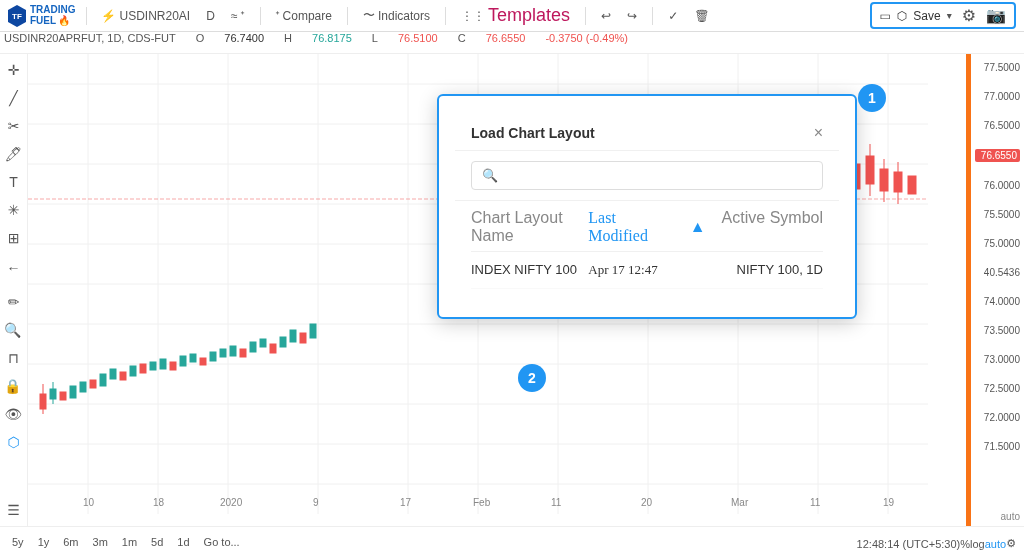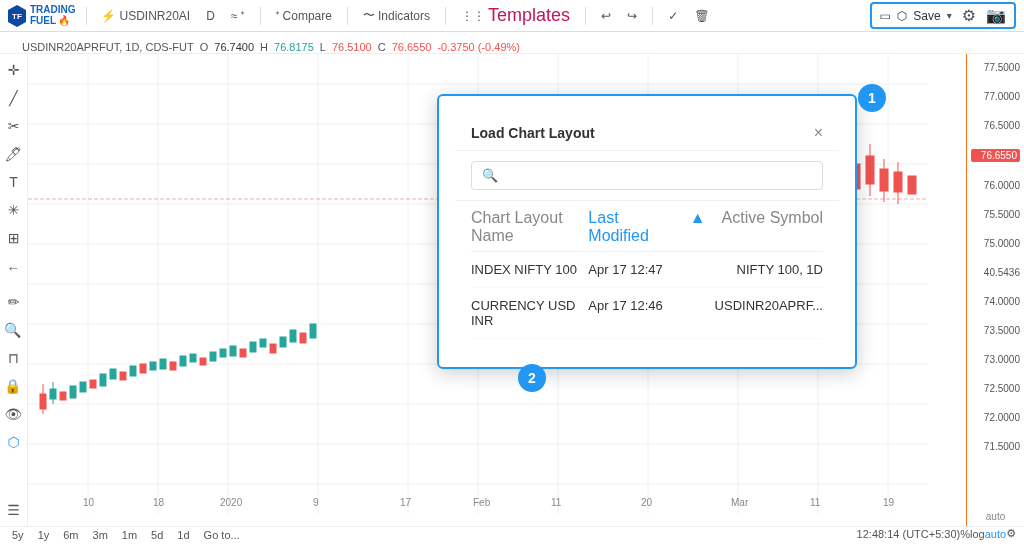--- a/index.html
+++ b/index.html
@@ -21,23 +21,23 @@
       margin-left: auto; display: flex; align-items: center; gap: 6px;
       border: 2px solid #2196f3; border-radius: 4px; padding: 2px 8px;
       background: #fff;
     }
     .save-btn { background: none; border: none; cursor: pointer; font-size: 12px; color: #333; }
     .save-dropdown { background: none; border: none; cursor: pointer; font-size: 10px; color: #555; }
     .gear-btn, .camera-btn { background: none; border: none; cursor: pointer; font-size: 16px; color: #555; margin-left: 4px; }
 
     
     #subheader {
-      display: flex; align-items: flex-end; height: 22px;
+      display: flex; align-items: flex-start; height: 22px;
       background: #ffffff; border-bottom: 1px solid #eee;
-      padding: 0 22px; gap: 6px; font-size: 11px; color: #333;
+      padding: 0 4px; gap: 20px; font-size: 11px; color: #333;
     }
     .ohlc-label { color: #555; }
     .ohlc-open { color: #333; }
     .ohlc-high { color: #26a69a; }
     .ohlc-low { color: #ef5350; }
     .ohlc-close { color: #ef5350; }
     .ohlc-change { color: #ef5350; }
 
     
     #main-area {
@@ -53,31 +53,31 @@
     }
     .side-btn { background: none; border: none; cursor: pointer; color: #555; font-size: 14px; padding: 4px; width: 24px; height: 24px; display: flex; align-items: center; justify-content: center; }
 
     
     #chart-area {
       flex: 1; position: relative; overflow: hidden; background: #fff;
     }
 
     
     #price-axis {
-      width: 58px; background: #fff; border-left: 1px solid #f97316;
-      display: flex; flex-direction: column; align-items: center;
+      width: 58px; background: #fff; border-left: 5px solid #f97316;
+      display: flex; flex-direction: column; align-items: flex-end;
       padding: 4px 4px; font-size: 10px; color: #555; gap: 18px; padding-top: 8px;
     }
     .price-label { text-align: right; width: 100%; }
     .price-label.active { background: #ef5350; color: #fff; padding: 1px 3px; border-radius: 2px; }
 
     
     #bottom-bar {
       height: 24px; background: #fff; border-top: 1px solid #eee;
-      display: flex; align-items: flex-start; padding: 0 8px; font-size: 11px; color: #555;
+      display: flex; align-items: flex-end; padding: 0 8px; font-size: 11px; color: #555;
       gap: 6px;
     }
     .timeframe-btn { background: none; border: none; cursor: pointer; font-size: 11px; color: #555; padding: 2px 4px; }
     .bottom-right { margin-left: auto; display: flex; align-items: center; gap: 0; font-size: 11px; color: #555; }
     .bottom-scale-btn { background: none; border: none; cursor: pointer; font-size: 11px; color: #555; }
     .bottom-auto { color: #2196f3; background: none; border: none; cursor: pointer; font-size: 11px; }
 
     
     #chart-svg { position: absolute; top: 0; left: 0; width: 100%; height: 100%; }
 
@@ -111,21 +111,21 @@
     .search-input {
       border: none; outline: none; font-size: 13px; color: #333; width: 100%;
       background: transparent;
     }
     .modal-table { width: 100%; padding: 0 16px 12px; }
     .table-header {
       display: flex; padding: 8px 0 6px; border-bottom: 1px solid #f0f0f0;
       font-size: 16px; color: #888;
     }
     .col-name { flex: 2; }
-    .col-modified { flex: 2; color: #2196f3; cursor: pointer; display: flex; gap: 17px; }
+    .col-modified { flex: 2; color: #2196f3; cursor: pointer; display: flex; align-items: center; gap: 17px; font-family: Liberation Serif, serif; }
     .col-symbol { flex: 2; text-align: right; }
     .table-row-item {
       display: flex; padding: 10px 0; border-bottom: 1px solid #f9f9f9;
       font-size: 13px; color: #333; cursor: pointer;
     }
 
     
     .circle-marker {
       width: 28px; height: 28px; border-radius: 50%;
       background: #2196f3; color: #fff;
@@ -396,25 +396,20 @@
             </span>
             <span class="col-symbol">Active Symbol</span>
           </div>
 
           <div class="table-row-item">
             <span class="col-name">INDEX NIFTY 100</span>
             <span class="col-modified" style="color:#333;">Apr 17 12:47</span>
             <span class="col-symbol">NIFTY 100, 1D</span>
           </div>
 
-          <div class="table-row-item">
-            <span class="col-name">CURRENCY USD INR</span>
-            <span class="col-modified" style="color:#333;">Apr 17 12:46</span>
-            <span class="col-symbol">USDINR20APRF...</span>
-          </div>
         </div>
       </div>
 
       <div class="circle-marker" style="top: 310px; left: 490px;">
         <span>2</span>
       </div>
     </div>
   </div>
 
   <div id="price-axis">

